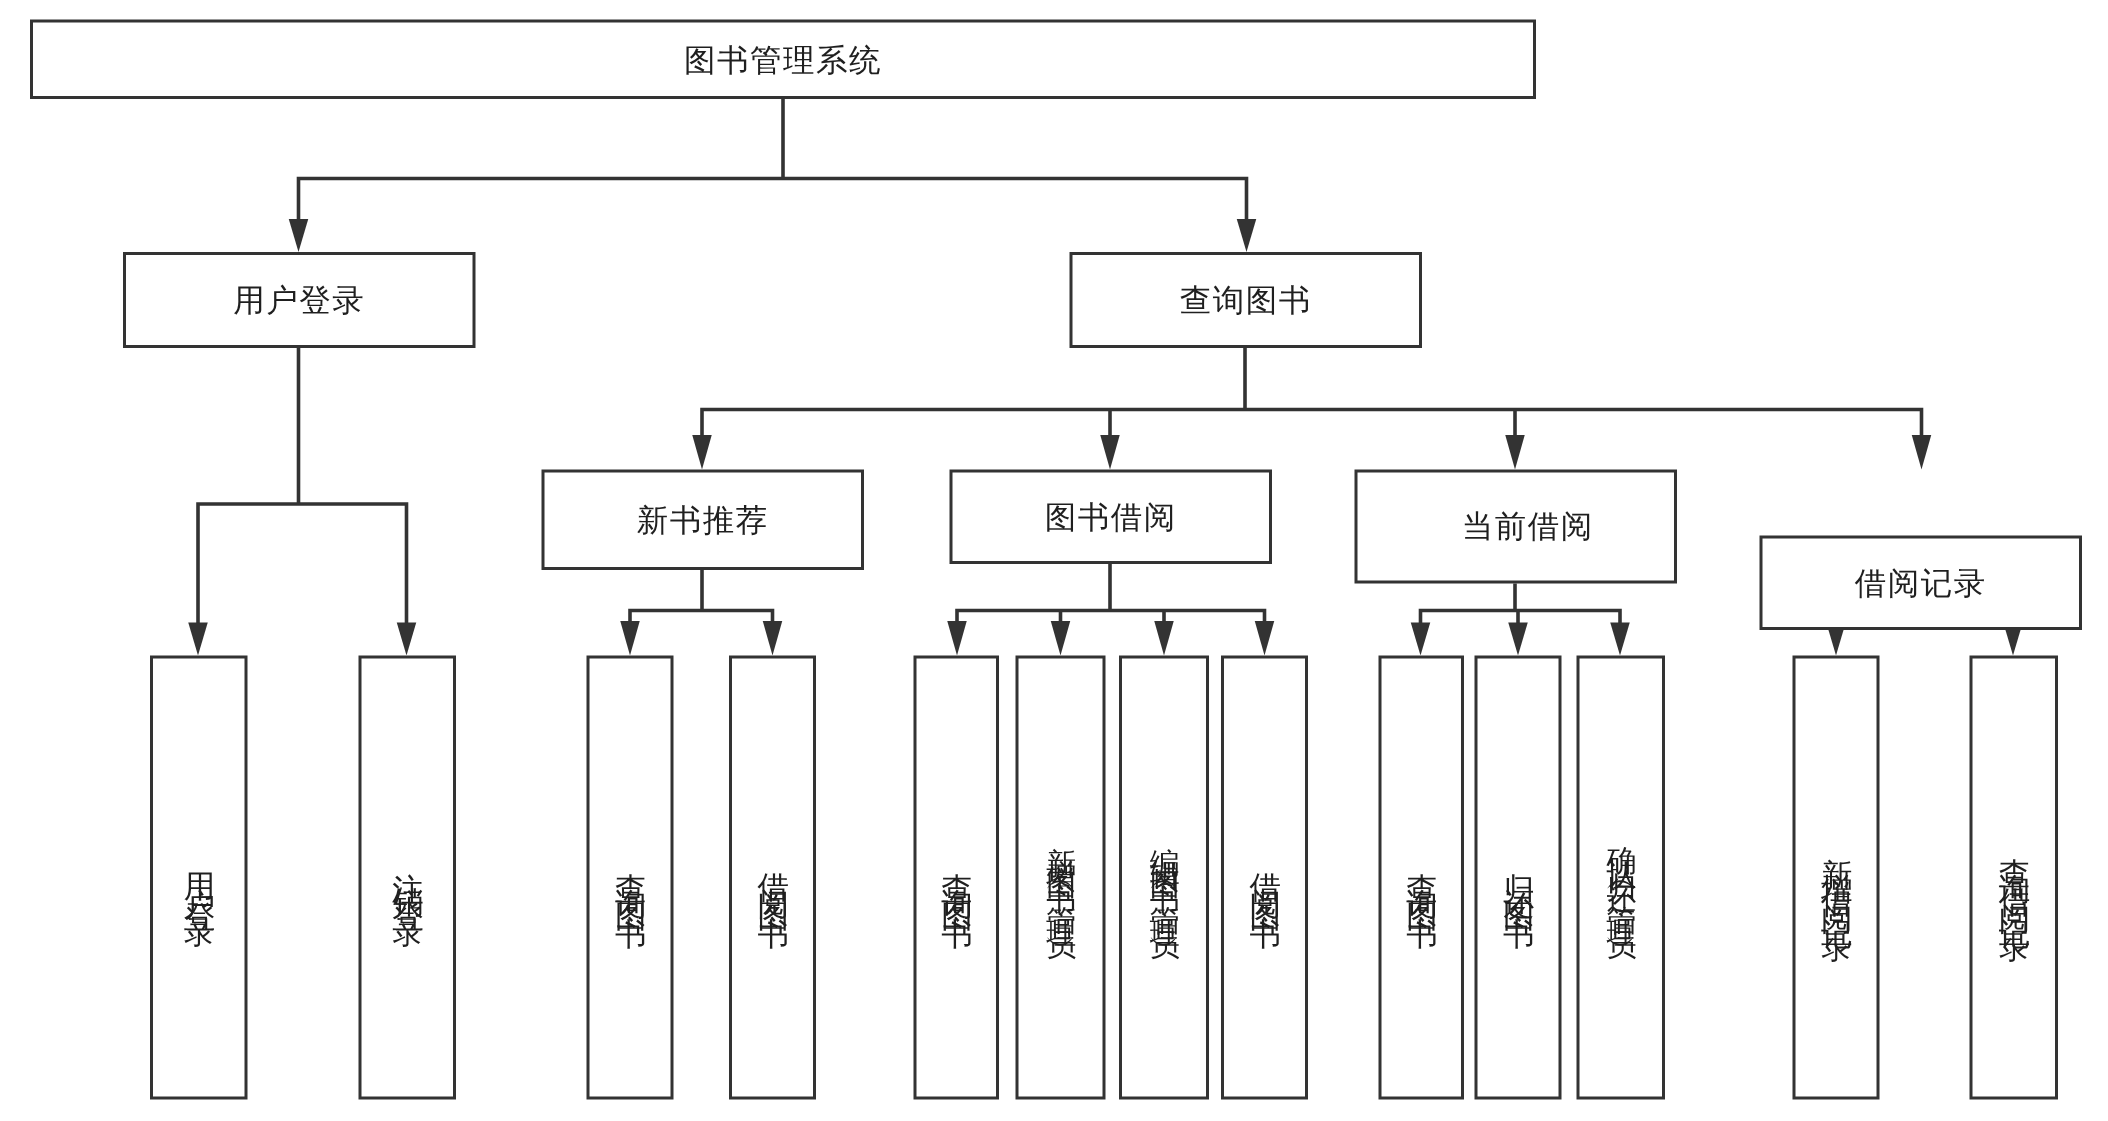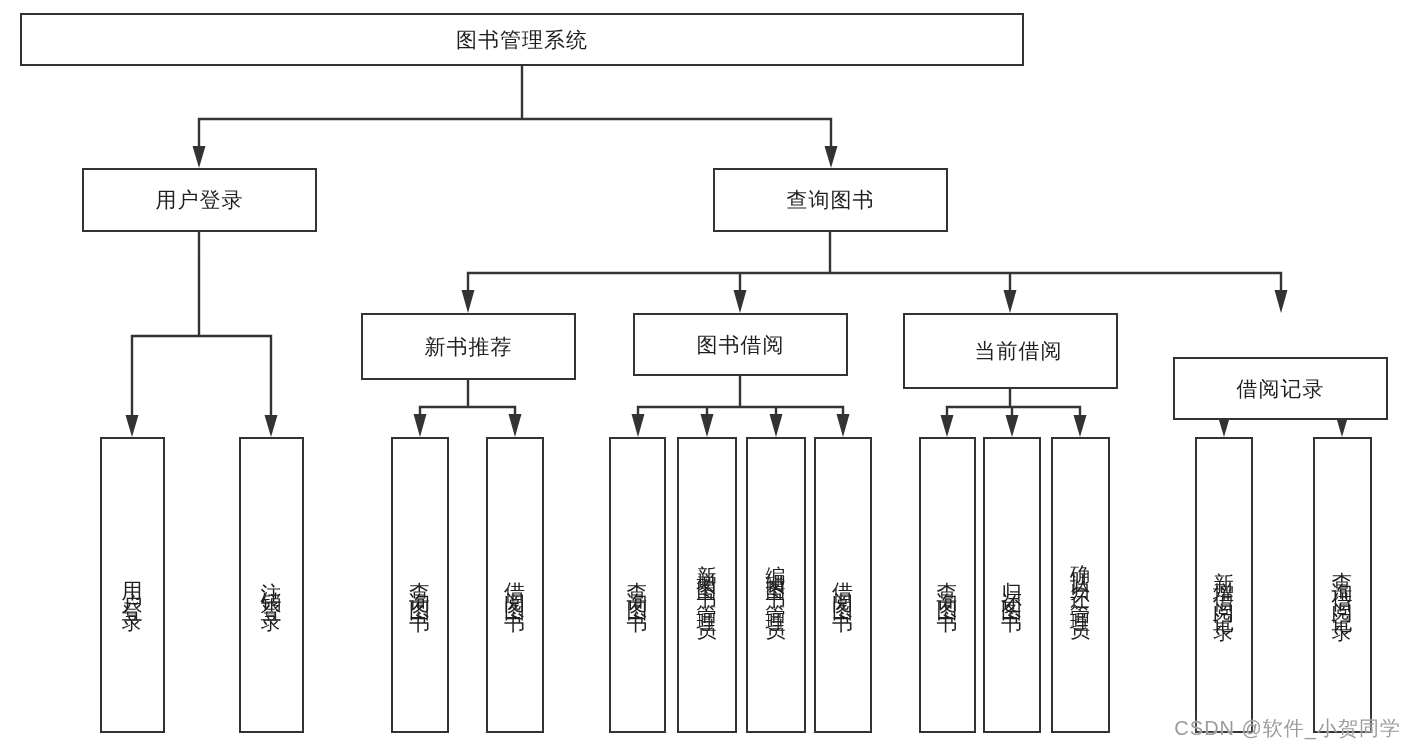--- a/index.html
+++ b/index.html
@@ -171,15 +171,14 @@
     <span>确认归还（管理员）</span>
   </div>
 
   <div class="node v" style="left:1195px;top:437px;width:58px;height:296px;">
     <span>新增借阅记录</span>
   </div>
   <div class="node v" style="left:1313px;top:437px;width:59px;height:296px;">
     <span>查询借阅记录</span>
   </div>
 
-  <div class="watermark">CSDN @软件_小贺同学</div>
 
 </div>
 
 </body></html>

